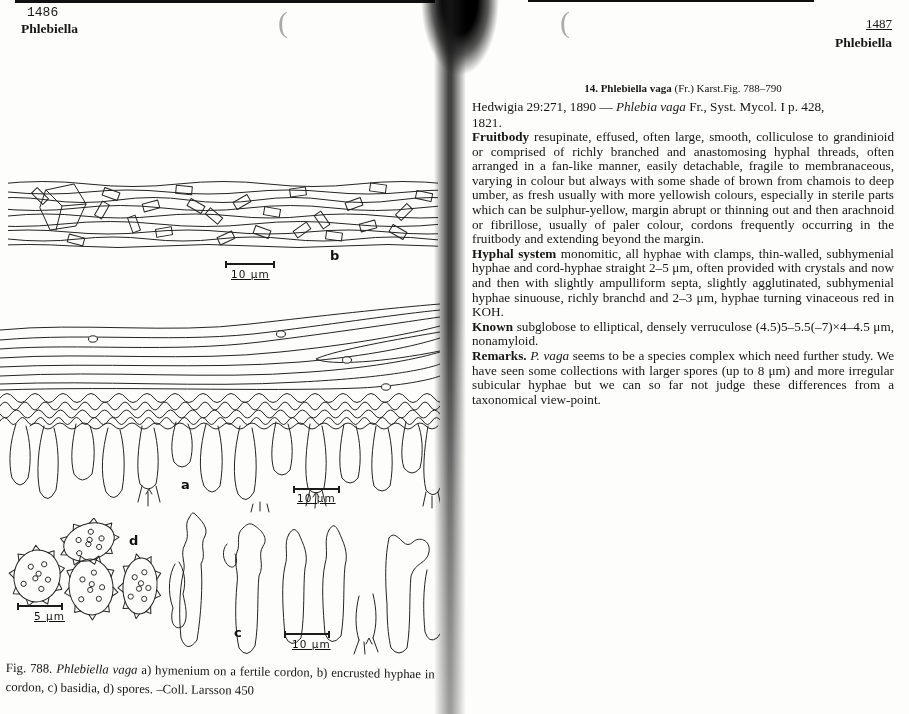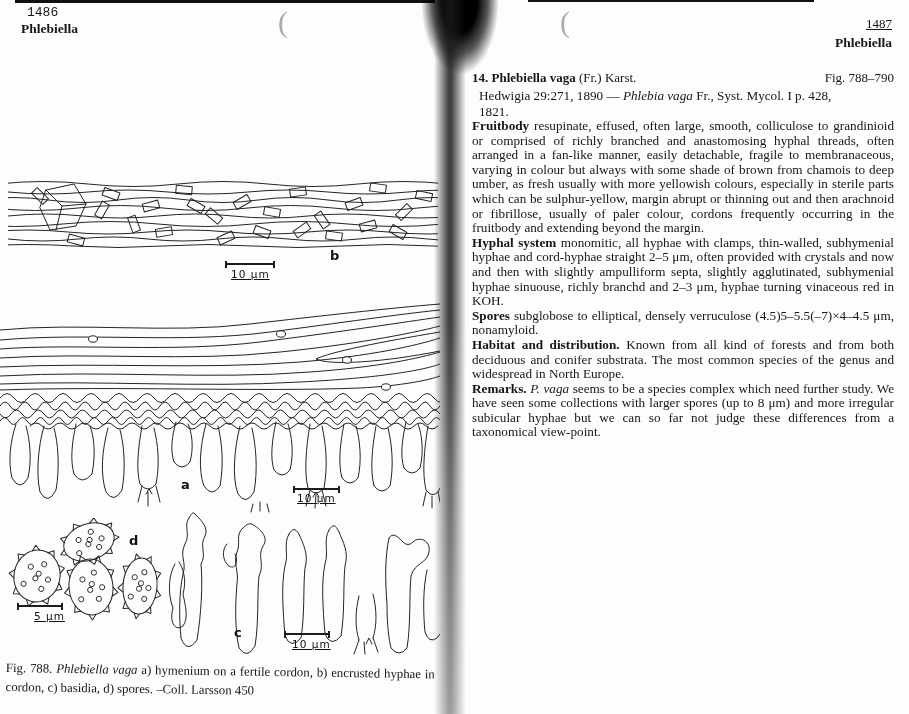--- a/index.html
+++ b/index.html
@@ -19,22 +19,22 @@
   .gutter-top{
     position:absolute;left:408px;top:0;width:104px;height:110px;
     background:radial-gradient(ellipse 52% 95% at 50% 0%, #000 0 32%, rgba(0,0,0,.65) 52%, rgba(0,0,0,0) 72%);
   }
   .punch{position:absolute;color:#ababab;font-size:30px;font-family:"Liberation Serif",serif;font-weight:400;}
   
   .pageno{position:absolute;font-size:13px;}
   .runhead{position:absolute;font-size:13.5px;font-weight:bold;text-align:right;}
   
   .rtext{position:absolute;left:472px;top:70px;width:422px;}
-  .titleline{display:flex;justify-content:space-between;font-size:13px;line-height:15px;}
-  .nomen{font-size:13.2px;line-height:15.5px;margin-top:3px;text-align:justify;margin-left:7px;}
+  .titleline{display:flex;justify-content:center;font-size:11px;line-height:15px;margin-top:11px;}
+  .nomen{font-size:13.2px;line-height:15.5px;margin-top:3px;text-align:justify;}
   .bodytext{font-size:13.2px;line-height:14.6px;text-align:justify;}
   .bodytext p{margin:0;}
   .sp-italic{font-style:italic;}
   
   svg.fig{position:absolute;}
   svg.fig path, svg.fig ellipse, svg.fig rect{fill:none;stroke:#242424;stroke-width:1;stroke-linecap:round;stroke-linejoin:round;}
   svg.fig .xtal{fill:#ffffff;}
   svg.fig circle{fill:none;stroke:#242424;stroke-width:0.9;}
   svg.fig .clamp{fill:#ffffff;}
   .figlabel{position:absolute;font-family:"DejaVu Sans",sans-serif;font-weight:bold;font-size:13px;color:#111;}
@@ -277,19 +277,18 @@
       <span><b>14. Phlebiella vaga</b><span> (Fr.) Karst.</span></span>
       <span>Fig. 788–790</span>
     </div>
     <div class="nomen">
       <span>Hedwigia 29:271, 1890 — </span><i class="sp-italic">Phlebia vaga</i><span> Fr., Syst. Mycol. I p. 428,</span><br>
       <span>1821.</span>
     </div>
     <div class="bodytext">
       <p><b>Fruitbody</b><i class="sp-italic"></i><span> resupinate, effused, often large, smooth, colliculose to grandinioid or comprised of richly branched and anastomosing hyphal threads, often arranged in a fan-like manner, easily detachable, fragile to membranaceous, varying in colour but always with some shade of brown from chamois to deep umber, as fresh usually with more yellowish colours, especially in sterile parts which can be sulphur-yellow, margin abrupt or thinning out and then arachnoid or fibrillose, usually of paler colour, cordons frequently occurring in the fruitbody and extending beyond the margin.</span></p>
       <p><b>Hyphal system</b><i class="sp-italic"></i><span> monomitic, all hyphae with clamps, thin-walled, subhymenial hyphae and cord-hyphae straight 2–5 μm, often provided with crystals and now and then with slightly ampulliform septa, slightly agglutinated, subhymenial hyphae sinuouse, richly branchd and 2–3 μm, hyphae turning vinaceous red in KOH.</span></p>
-      <p><b>Spores</b><i class="sp-italic"></i><span> subglobose to elliptical, densely verruculose (4.5)5–5.5(–7)×4–4.5 μm, nonamyloid.</span></p>
-      <p><b>Habitat and distribution.</b><i class="sp-italic"></i><span> Known from all kind of forests and from both deciduous and conifer substrata. The most common species of the genus and widespread in North Europe.</span></p>
+      <p><b>Known</b><i class="sp-italic"></i><span> subglobose to elliptical, densely verruculose (4.5)5–5.5(–7)×4–4.5 μm, nonamyloid.</span></p>
       <p><b>Remarks.</b><i class="sp-italic"> P. vaga</i><span> seems to be a species complex which need further study. We have seen some collections with larger spores (up to 8 μm) and more irregular subicular hyphae but we can so far not judge these differences from a taxonomical view-point.</span></p>
     </div>
   </div>
 
 </div>
 
 </body></html>

